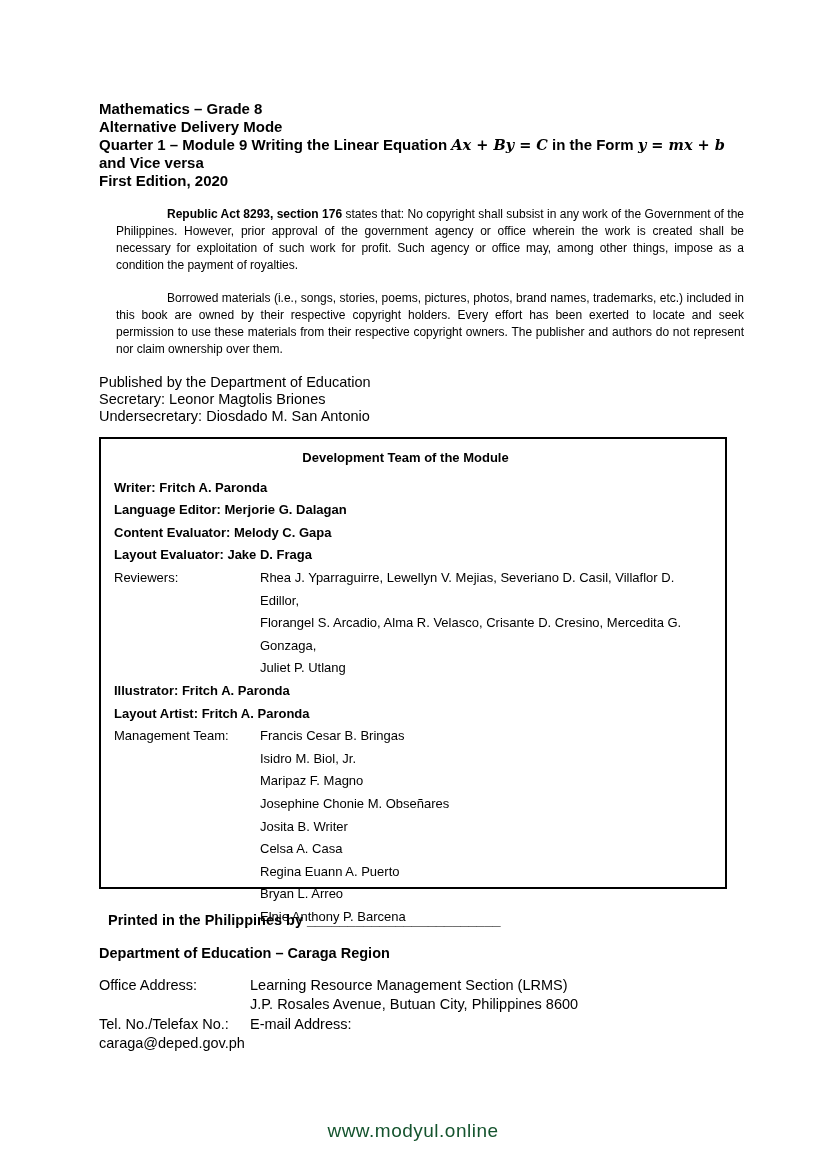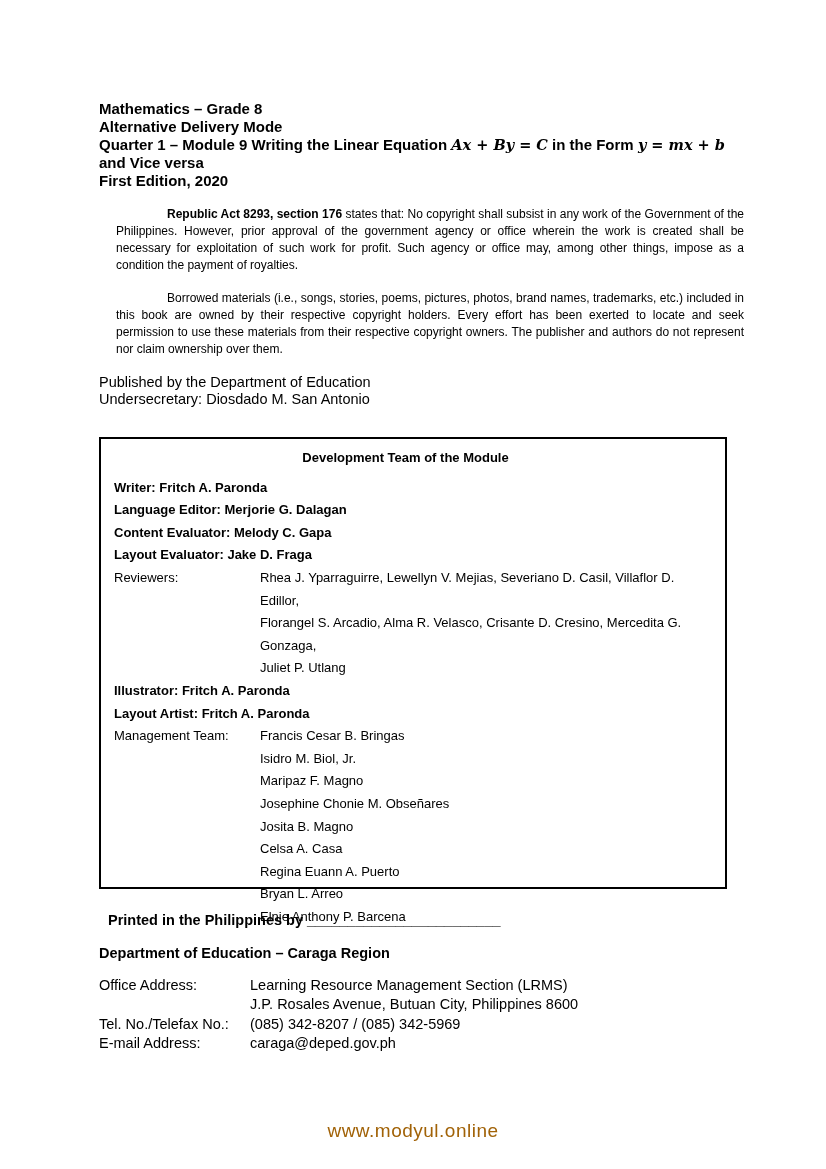--- a/index.html
+++ b/index.html
@@ -75,21 +75,21 @@
     left: 99px; top: 976px; width: 628px;
     display: grid;
     grid-template-columns: 151px auto;
     font-size: 14.5px; line-height: 19.3px;
   }
 
   
   .watermark {
     left: 0; top: 1119px; width: 826px;
     text-align: center;
-    color: #a16207;
+    color: #14532d;
     font-size: 19px; line-height: 24px;
     letter-spacing: 0.5px;
   }
 </style>
 </head>
 <body>
 
 <div class="abs doc-header">
   <div class="hline">Mathematics – Grade 8</div>
   <div class="hline">Alternative Delivery Mode</div>
@@ -97,20 +97,21 @@
   <div class="hline">and Vice versa</div>
   <div class="hline">First Edition, 2020</div>
 </div>
 
 <div class="abs para para1"><span class="indent"></span><span class="bold">Republic Act 8293, section 176</span><span> states that: No copyright shall subsist in any work of the Government of the Philippines. However, prior approval of the government agency or office wherein the work is created shall be necessary for exploitation of such work for profit. Such agency or office may, among other things, impose as a condition the payment of royalties.</span></div>
 
 <div class="abs para para2"><span class="indent"></span><span>Borrowed materials (i.e., songs, stories, poems, pictures, photos, brand names, trademarks, etc.) included in this book are owned by their respective copyright holders. Every effort has been exerted to locate and seek permission to use these materials from their respective copyright owners. The publisher and authors do not represent nor claim ownership over them.</span></div>
 
 <div class="abs publisher">
   <div>Published by the Department of Education</div>
+  <div>Secretary: Leonor Magtolis Briones</div>
   <div>Undersecretary: Diosdado M. San Antonio</div>
 </div>
 
 <div class="abs team-box">
   <div class="box-title">Development Team of the Module</div>
 
   <div class="bold-row first-after-title">Writer: Fritch A. Paronda</div>
   <div class="bold-row">Language Editor: Merjorie G. Dalagan</div>
   <div class="bold-row">Content Evaluator: Melody C. Gapa</div>
   <div class="bold-row">Layout Evaluator: Jake D. Fraga</div>
@@ -127,37 +128,36 @@
   <div class="bold-row">Illustrator: Fritch A. Paronda</div>
   <div class="bold-row">Layout Artist: Fritch A. Paronda</div>
 
   <div class="two-col">
     <div class="col-label">Management Team:</div>
     <div>
       <div>Francis Cesar B. Bringas</div>
       <div>Isidro M. Biol, Jr.</div>
       <div>Maripaz F. Magno</div>
       <div>Josephine Chonie M. Obseñares</div>
-      <div>Josita B. Magno</div>
+      <div>Josita B. Writer</div>
       <div>Celsa A. Casa</div>
       <div>Regina Euann A. Puerto</div>
       <div>Bryan L. Arreo</div>
       <div>Elnie Anthony P. Barcena</div>
     </div>
   </div>
 </div>
 
 <div class="abs printed-line"><span>Printed in the Philippines by </span><span>________________________</span></div>
 
 <div class="abs dept-line">Department of Education – Caraga Region</div>
 
 <div class="abs contact-grid">
   <div>Office Address:</div>
   <div>Learning Resource Management Section (LRMS)</div>
   <div></div>
   <div>J.P. Rosales Avenue, Butuan City, Philippines 8600</div>
   <div>Tel. No./Telefax No.:</div>
-  <div>(085) 342-8207 / (085) 342-5969</div>
   <div>E-mail Address:</div>
   <div>caraga@deped.gov.ph</div>
 </div>
 
 <div class="abs watermark">www.modyul.online</div>
 
 </body></html>

